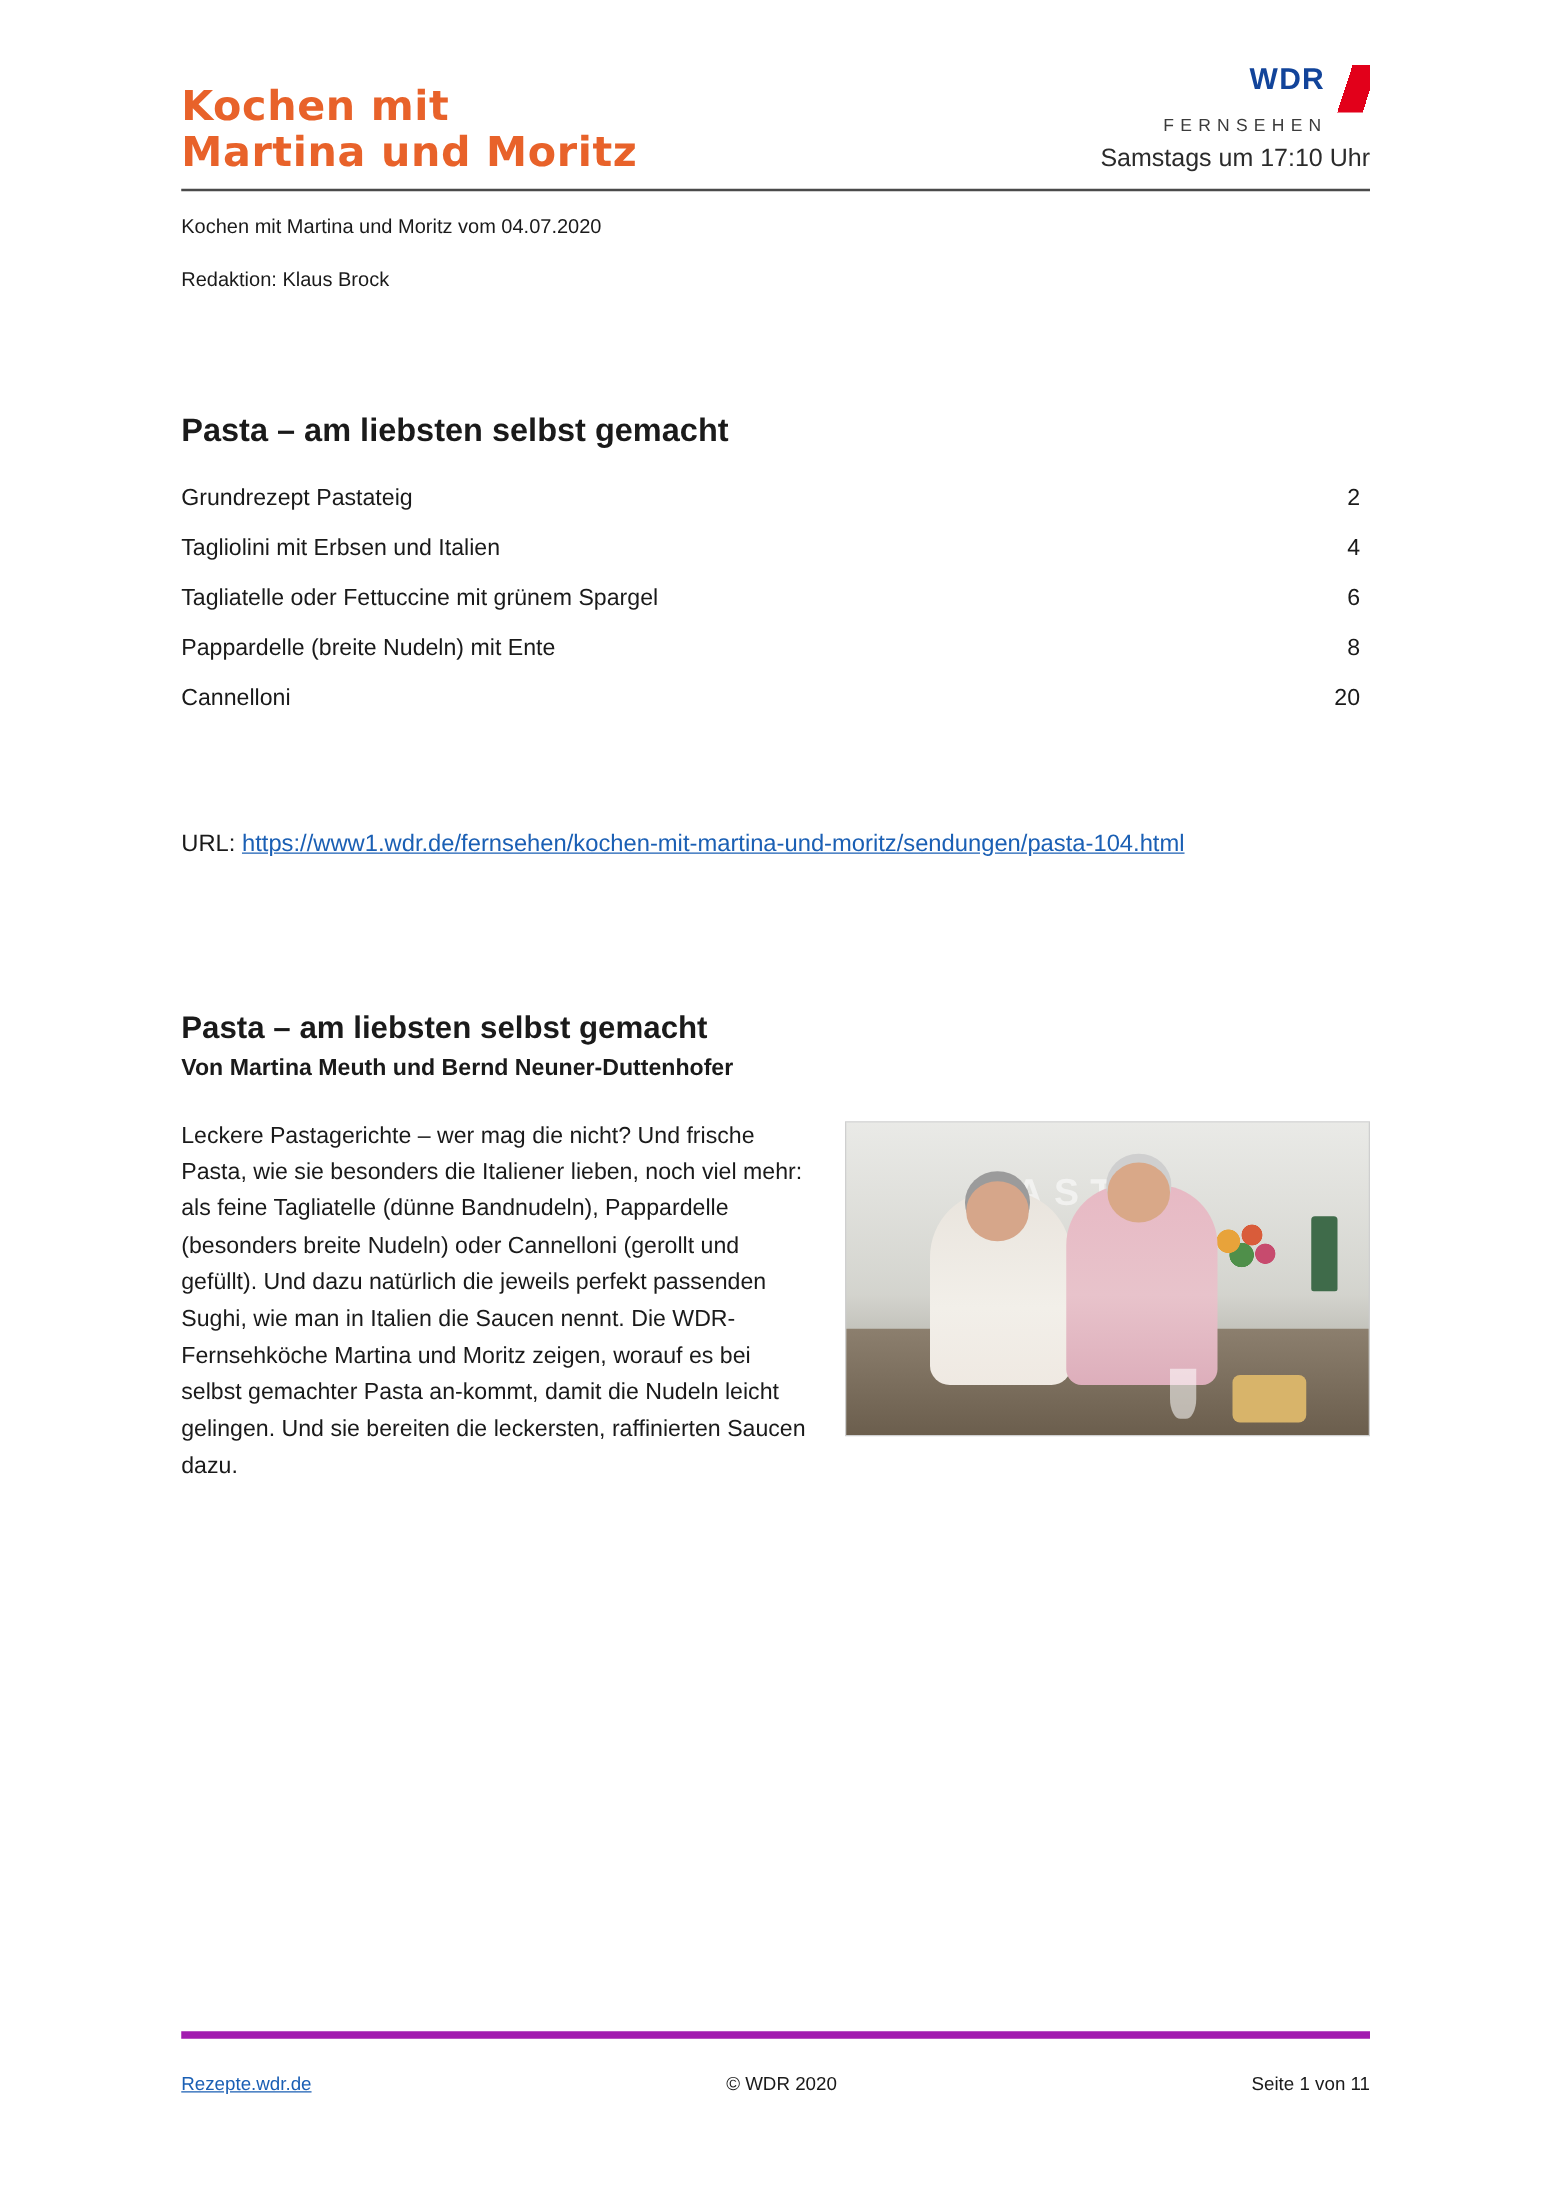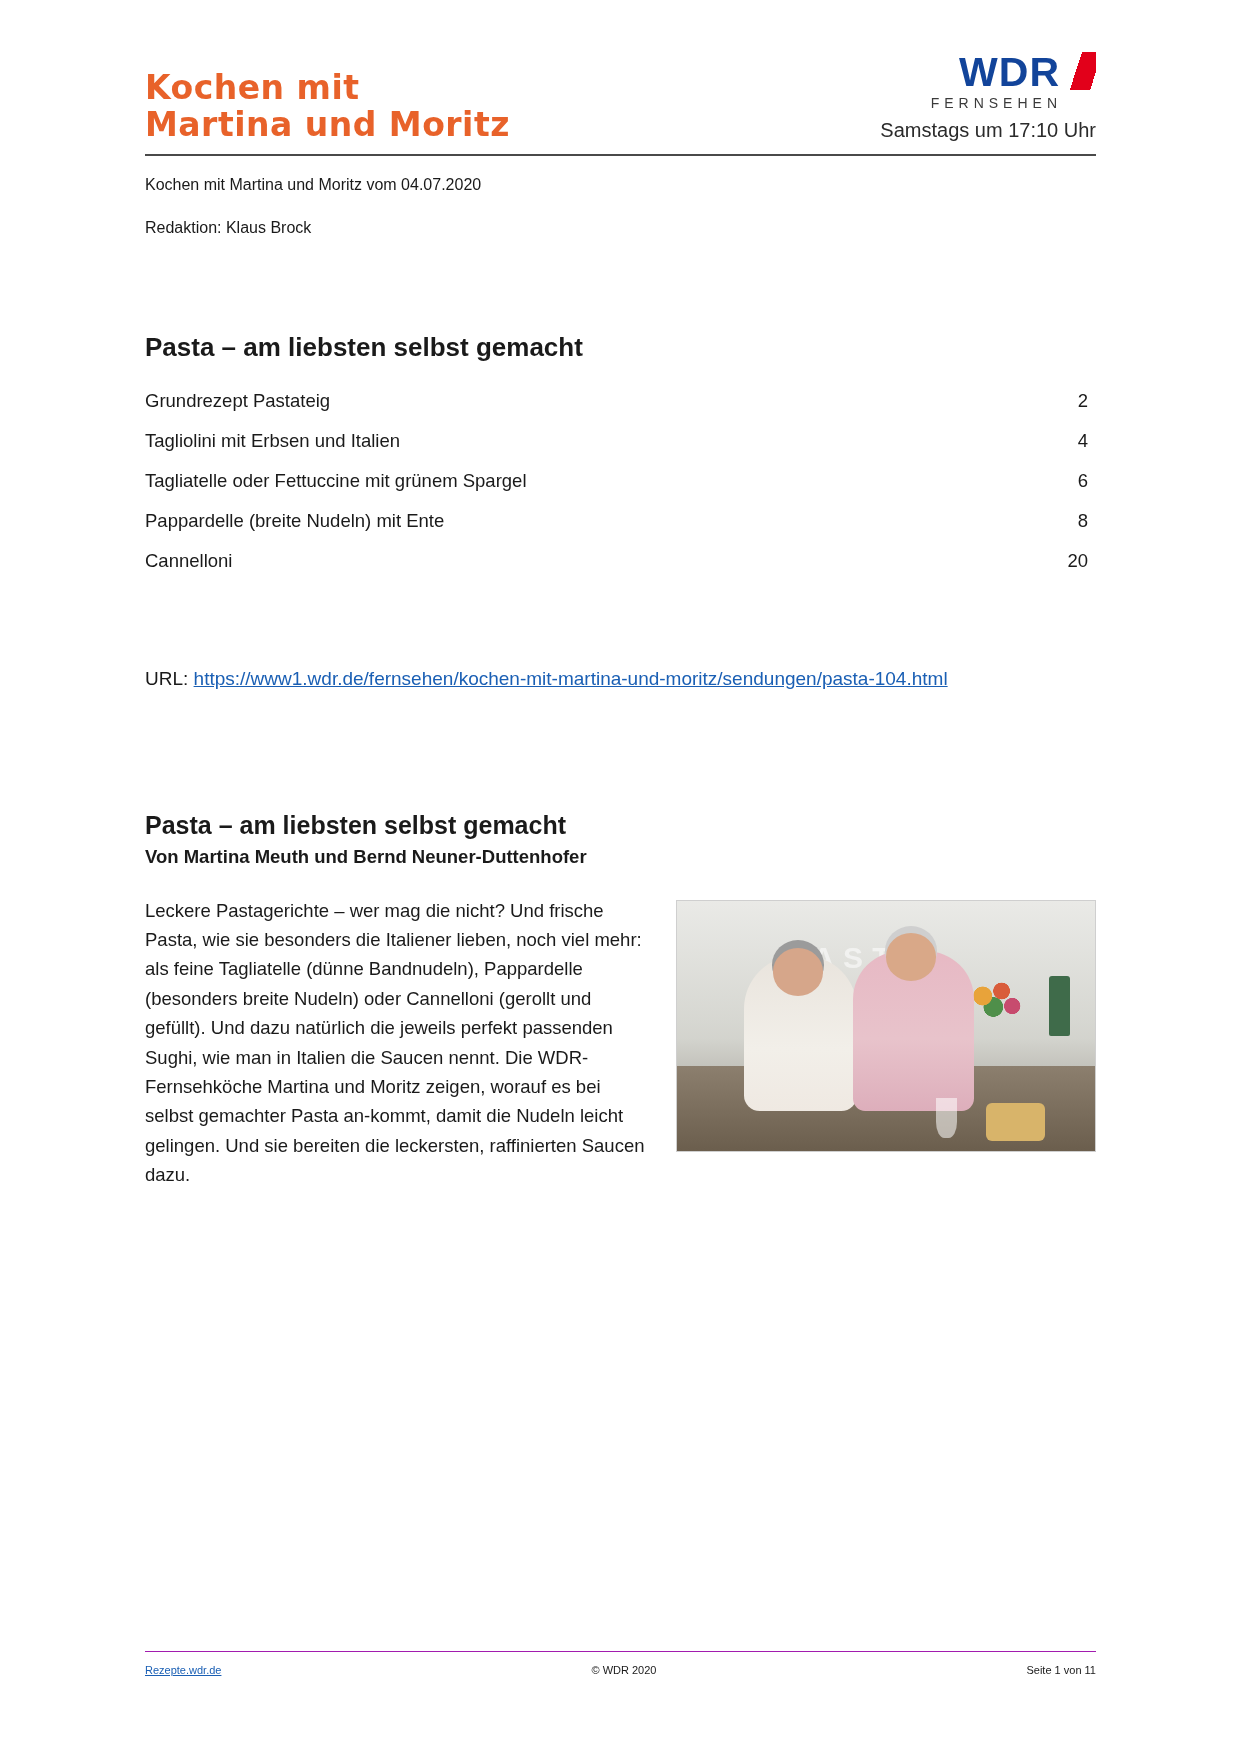--- a/index.html
+++ b/index.html
@@ -49,21 +49,21 @@
   }
   .wdr-logo {
     display: flex;
     align-items: flex-start;
     justify-content: flex-end;
     gap: 6px;
   }
   .wdr-mark {
     font-family: "Liberation Sans", sans-serif;
     font-weight: bold;
-    font-size: 41px;
+    font-size: 24px;
     color: #12449a;
     letter-spacing: 1px;
     line-height: 1;
   }
   .wdr-slash {
     width: 30px;
     height: 38px;
     background: linear-gradient(108deg, transparent 0 38%, #e2001a 38% 86%, transparent 86% 100%);
   }
   .wdr-sub {
@@ -203,25 +203,25 @@
   }
 
   .clear { clear: both; }
 
   
   .footer {
     position: absolute;
     left: 145px;
     right: 145px;
     bottom: 78px;
-    border-top: 1px solid #a21caf;
-    padding-top: 12px;
+    border-top: 6px solid #a21caf;
+    padding-top: 28px;
     display: flex;
     justify-content: space-between;
-    font-size: 11px;
+    font-size: 15px;
   }
   .footer a {
     color: #1a5fb4;
     text-decoration: underline;
   }
   .footer .center { color: #1a1a1a; }
   .footer .right { color: #1a1a1a; }
 </style>
 </head>
 <body>

